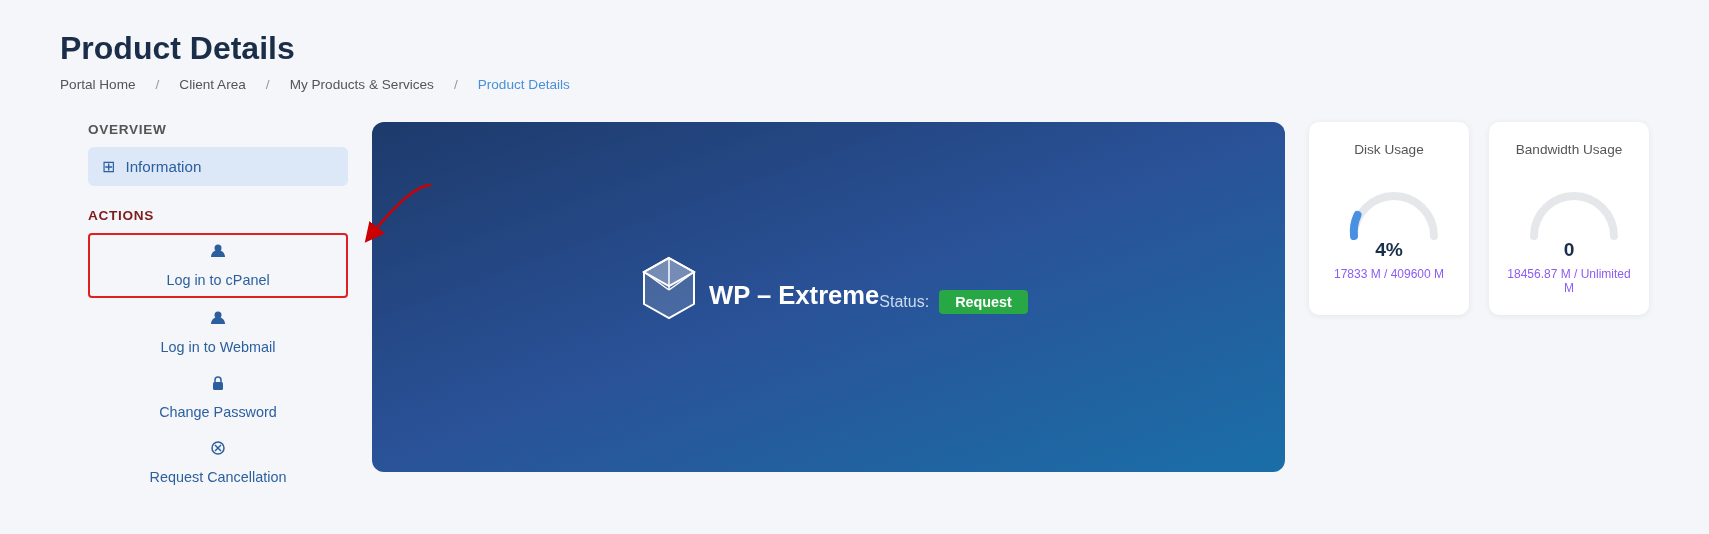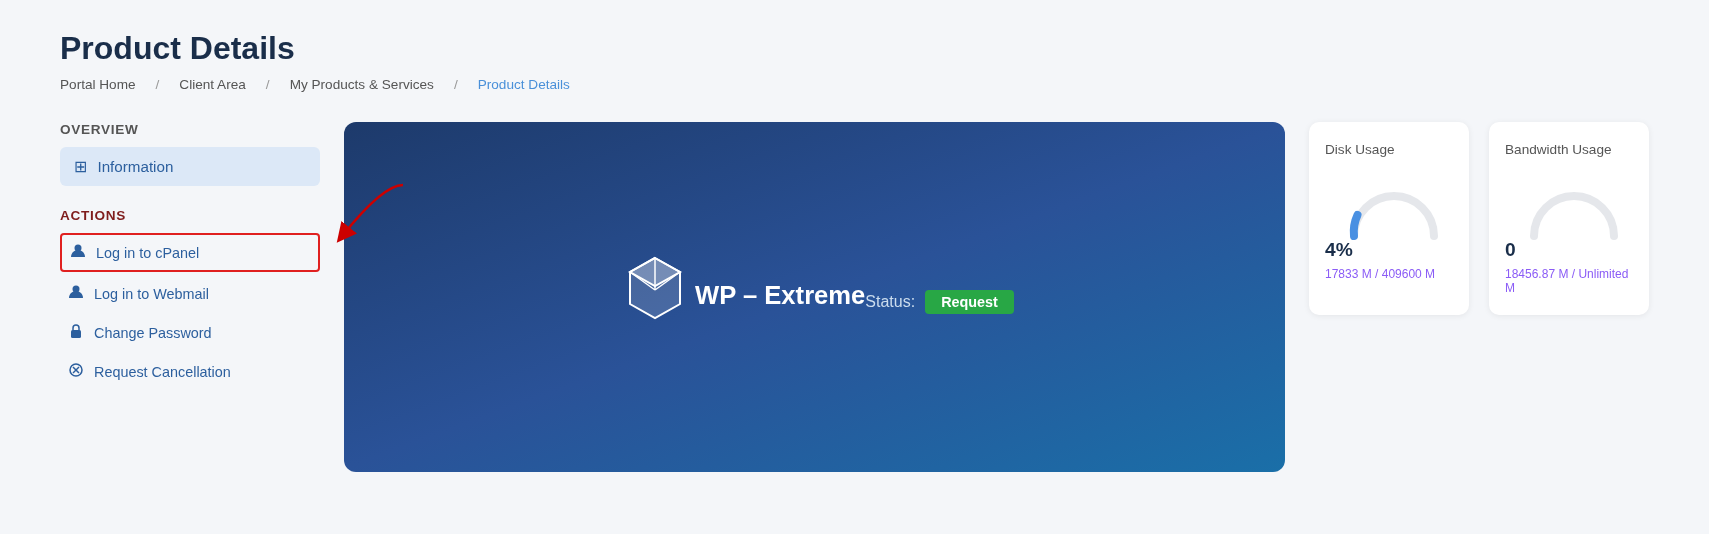--- a/index.html
+++ b/index.html
@@ -32,20 +32,21 @@
       color: #555;
       text-decoration: none;
     }
     .breadcrumb .sep { color: #999; }
     .breadcrumb .current { color: #4a90d9; }
 
     .main-layout {
       display: flex;
       gap: 24px;
       align-items: flex-start;
+      margin-left: 28px;
     }
 
     
     .sidebar {
       width: 260px;
       flex-shrink: 0;
     }
     .sidebar-section-title {
       font-size: 0.85rem;
       font-weight: 600;
@@ -84,20 +85,21 @@
       display: flex;
       align-items: center;
       gap: 10px;
       padding: 8px 8px;
       border-radius: 6px;
       cursor: pointer;
       font-size: 0.9rem;
       color: #2c5f9e;
       margin-bottom: 4px;
       position: relative;
+      flex-direction: column;
     }
     .action-item.highlighted {
       border: 2px solid #e02020;
       border-radius: 4px;
     }
     .action-item .action-icon {
       font-size: 0.95rem;
       color: #2c5f9e;
     }
 
@@ -153,20 +155,21 @@
     }
     .usage-cards {
       display: flex;
       gap: 20px;
     }
     .usage-card {
       flex: 1;
       background: white;
       border-radius: 10px;
       padding: 20px 16px;
+      text-align: center;
       box-shadow: 0 1px 6px rgba(0,0,0,0.07);
     }
     .usage-title {
       font-size: 0.85rem;
       color: #555;
       margin-bottom: 14px;
       font-weight: 500;
     }
     .gauge-container {
       position: relative;

